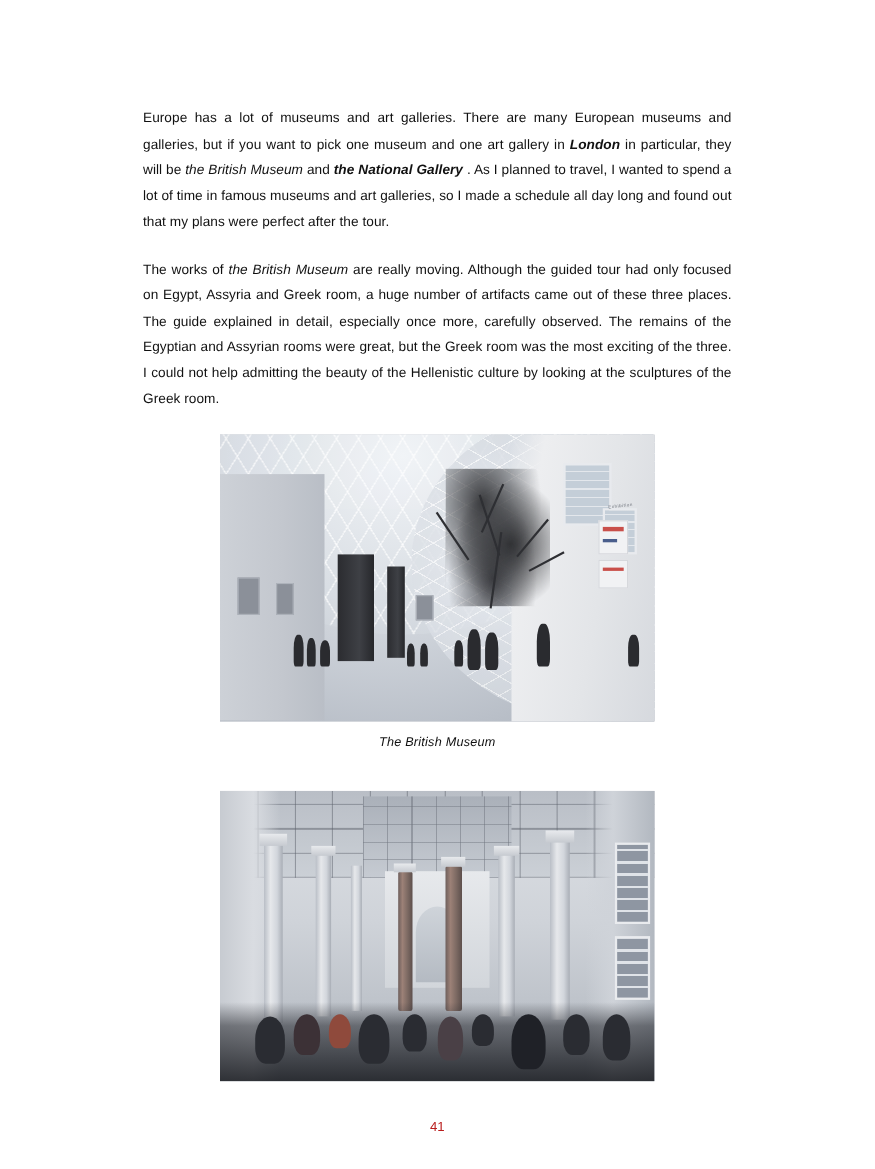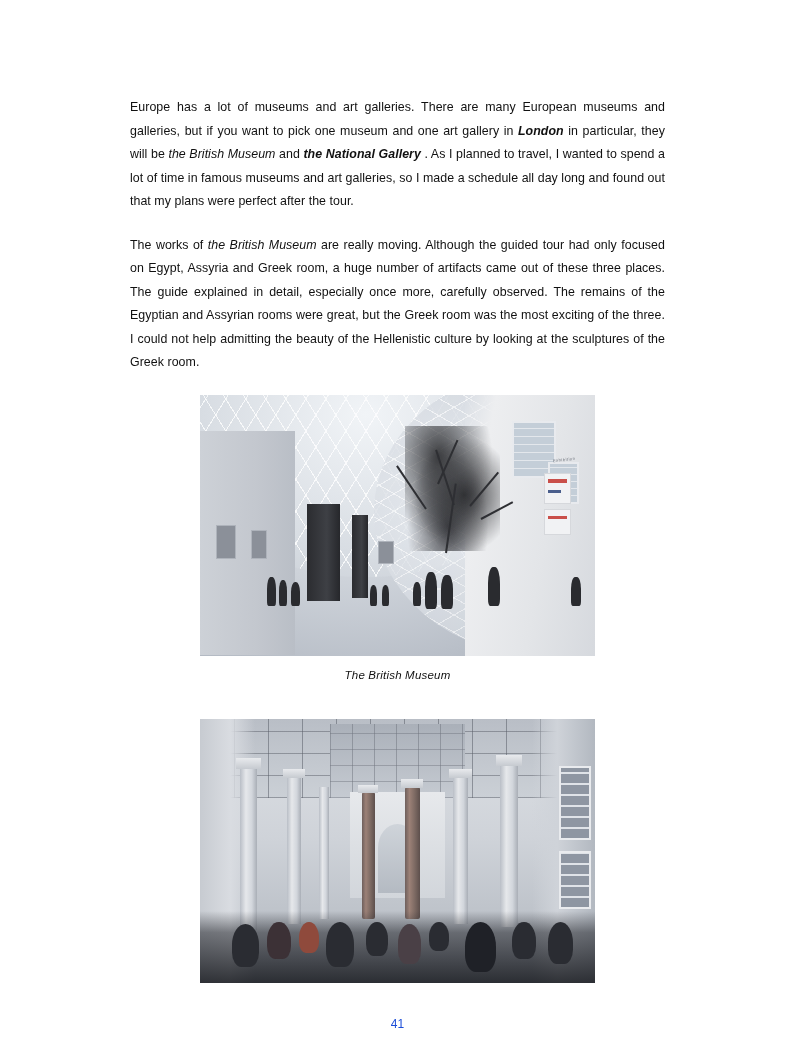--- a/index.html
+++ b/index.html
@@ -55,21 +55,21 @@
     margin-top: 13px;
     letter-spacing: 0.2px;
   }
   .page-number {
     position: absolute;
     bottom: 32px;
     left: 0;
     width: 100%;
     text-align: center;
     font-size: 12px;
-    color: #1d4ed8;
+    color: #b91c1c;
   }
 
   
   .p1-sky {
     position: absolute; inset: 0;
     background:
       radial-gradient(ellipse at 38% 18%, #e9ecf1 0%, #ced3da 45%, #b9bfc8 75%, #a7aeb8 100%);
   }
   .p1-dome {
     position: absolute;

